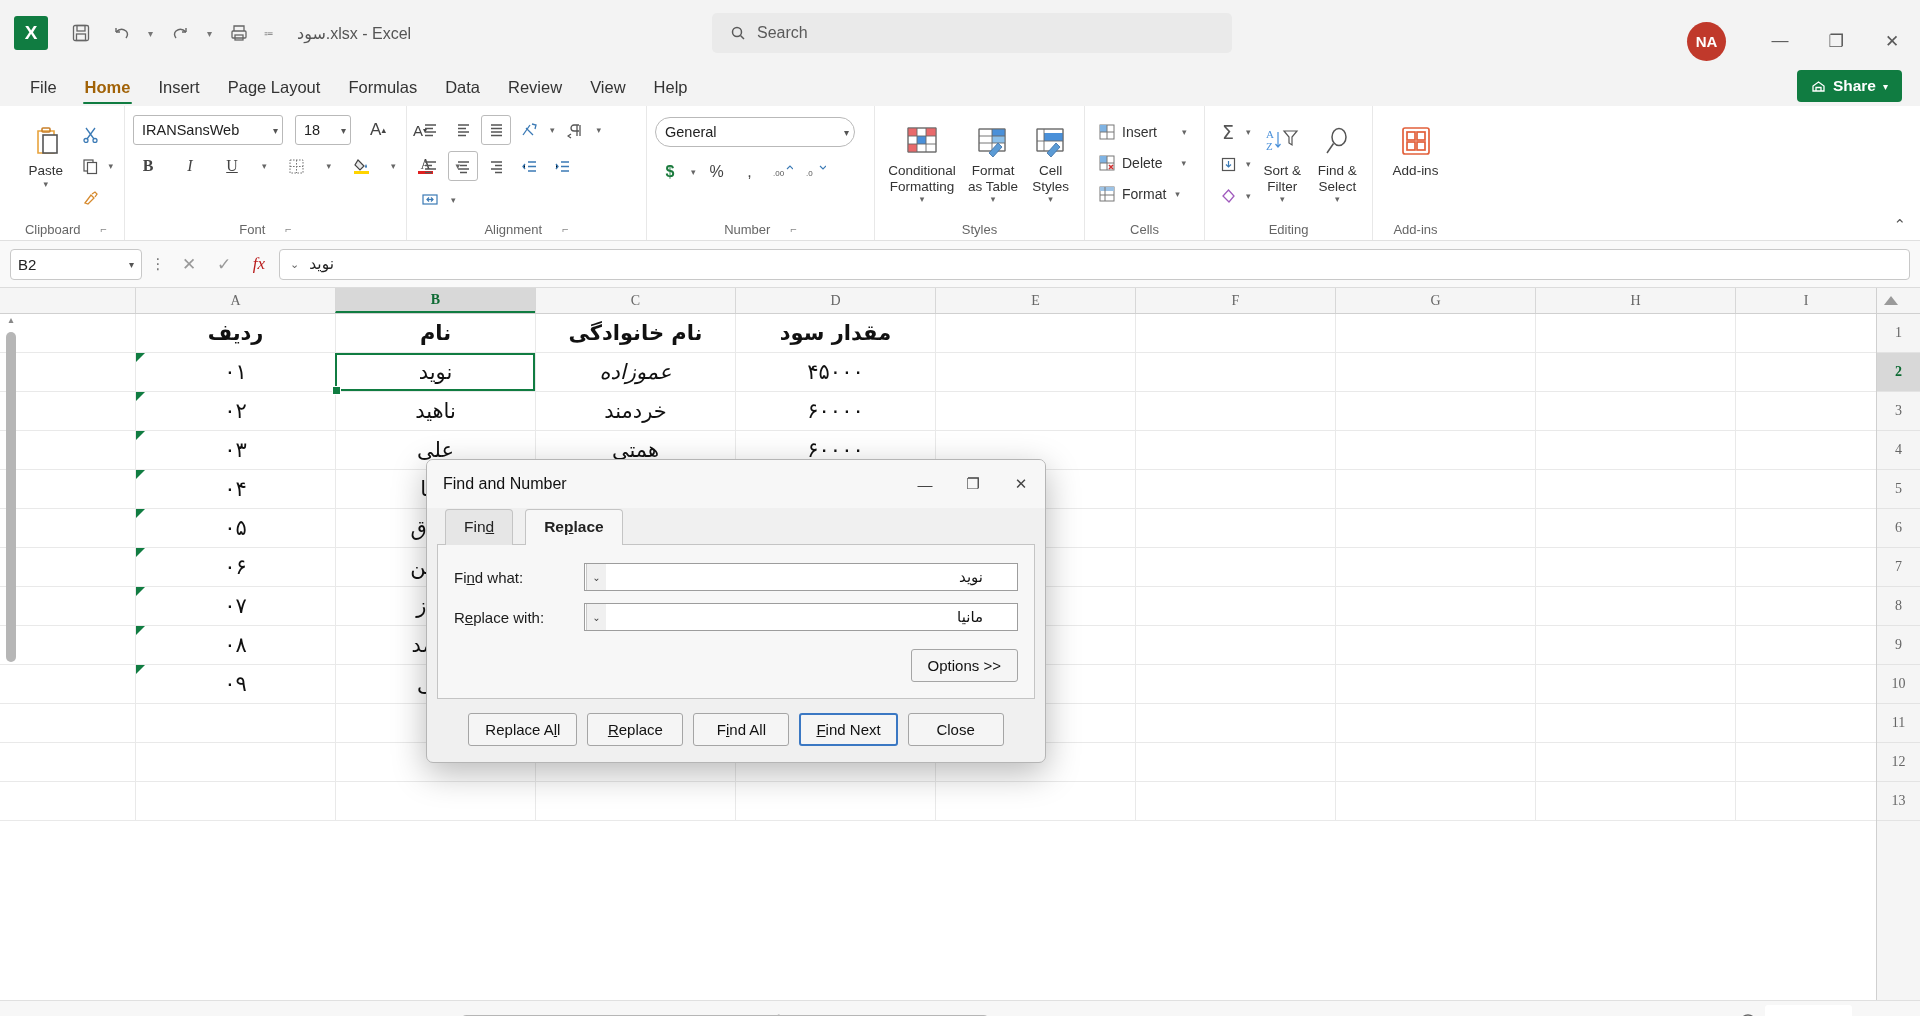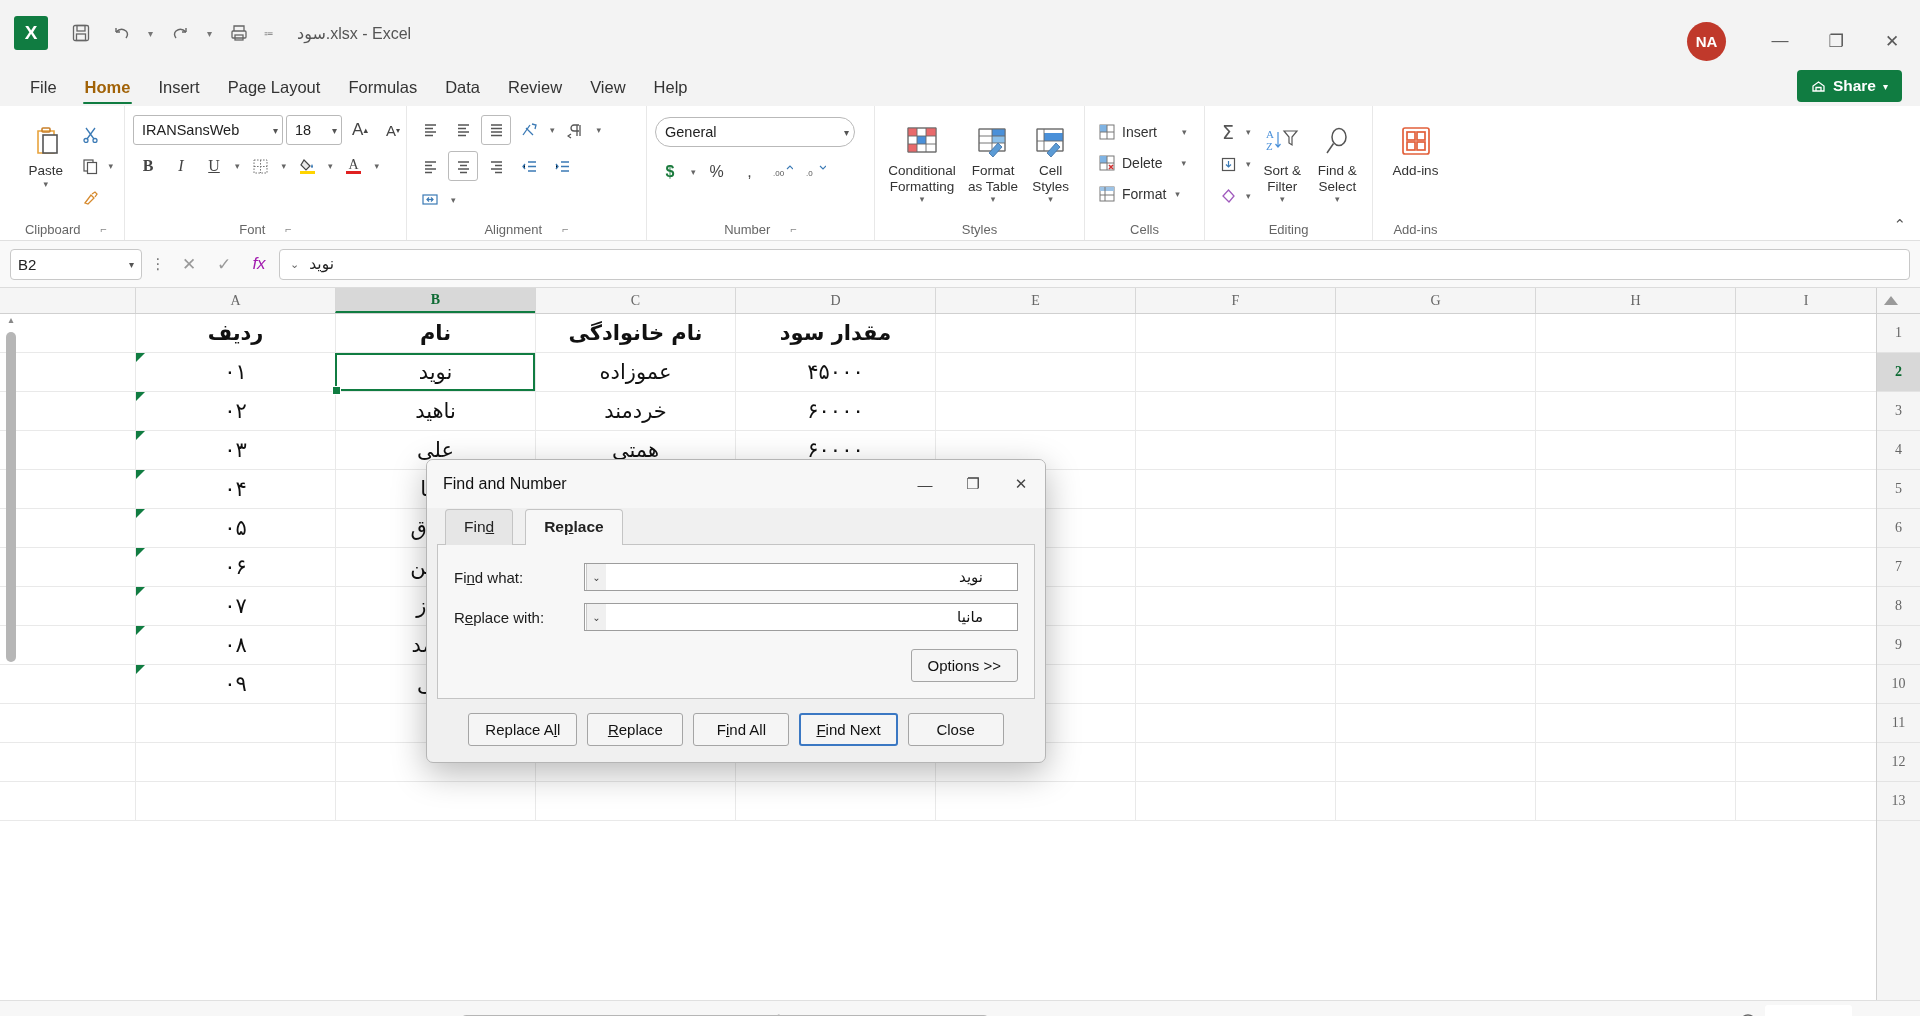--- a/index.html
+++ b/index.html
@@ -92,21 +92,21 @@
     width: 66px; padding-top: 4px; font-size: 13.5px; color: #333; line-height: 1.15;
     text-align: center;
   }
   .bigbtn .ic { height: 44px; display: flex; align-items: center; justify-content: center; }
   .smallbtn {
     width: 30px; height: 30px; display: flex; align-items: center; justify-content: center;
     border-radius: 3px; color: #444; font-size: 16px;
   }
   .caret { font-size: 9px; color: #666; padding: 0 3px; }
 
-  .fontrow1, .fontrow2 { display: flex; align-items: center; gap: 3px; }
+  .fontrow1, .fontrow2 { display: flex; align-items: center; gap: 12px; }
   .fontrow1 { margin-bottom: 6px; }
   .combo {
     border: 1px solid #b9b9b9; border-radius: 3px; height: 30px;
     display: flex; align-items: center; background: #fff; font-size: 14.5px; color: #222;
     padding: 0 4px 0 8px; gap: 4px;
   }
   .combo .cv { flex: 1; white-space: nowrap; overflow: hidden; }
   .combo .cc { color: #555; font-size: 10px; }
 
   .numcombo {
@@ -311,20 +311,27 @@
         <svg width="20" height="20" viewBox="0 0 20 20" fill="none" stroke="#666" stroke-width="1.3">
           <path d="M5 8 V3 h10 v5"></path>
             <rect x="3" y="8" width="14" height="7" rx="1"></rect>
             <rect x="6" y="12" width="8" height="5"></rect>
         </svg>
       </div>
       <div class="qat-caret">⩴</div>
       <div class="title-text">سود.xlsx - Excel</div>
     </div>
 
+    <div class="searchbox">
+      <svg width="16" height="16" viewBox="0 0 16 16" fill="none" stroke="#5a5a5a" stroke-width="1.5">
+        <circle cx="7" cy="7" r="4.5"></circle>
+          <path d="M10.5 10.5 L14 14"></path>
+      </svg>
+      <span>Search</span>
+    </div>
 
     <div class="win-right">
       <div class="avatar">NA</div>
       <div class="wbtn">—</div>
       <div class="wbtn">❐</div>
       <div class="wbtn close">✕</div>
     </div>
   </div>
 
   <div class="ribbon-tabs" id="ribbon-tabs">
@@ -720,21 +727,21 @@
   </div>
 
   <div class="fbar">
     <div class="namebox">
       <span>B2</span>
       <span style="font-size:10px;color:#555">▾</span>
     </div>
     <div class="fb-dots">⋮</div>
     <div class="fb-ic">✕</div>
     <div class="fb-ic">✓</div>
-    <div class="fb-ic" style="font-style:italic;font-family:Liberation Sans, sans-serif;color:#a21caf">fx</div>
+    <div class="fb-ic" style="font-style:italic;font-family:Liberation Serif, serif;color:#b91c1c">fx</div>
     <div class="fb-input">
       <span>نوید</span>
       <span class="fb-caret">⌄</span>
     </div>
   </div>
 
   <div class="gridwrap">
     <div class="colhead" id="colhead">
         <div class="corner"></div>
         <div class="ch" style="width: 141px;">I</div>
@@ -805,21 +812,21 @@
             </div>
             <div class="gc" style="width: 200px;">
               <span></span>
             </div>
             <div class="gc" style="width: 200px;">
               <span></span>
             </div>
             <div class="gc" style="width: 200px;">
               <span>۴۵۰۰۰</span>
             </div>
-            <div class="gc" style="width: 200px;">
+            <div class="gc" style="width: 200px; font-style: italic;">
               <span>عموزاده</span>
             </div>
             <div class="gc selcell" style="width: 200px;">
               <span>نوید</span>
             </div>
             <div class="gc" style="width: 200px;">
               <span>۰۱</span>
               <span class="cmt-mark"></span>
             </div>
           </div>

